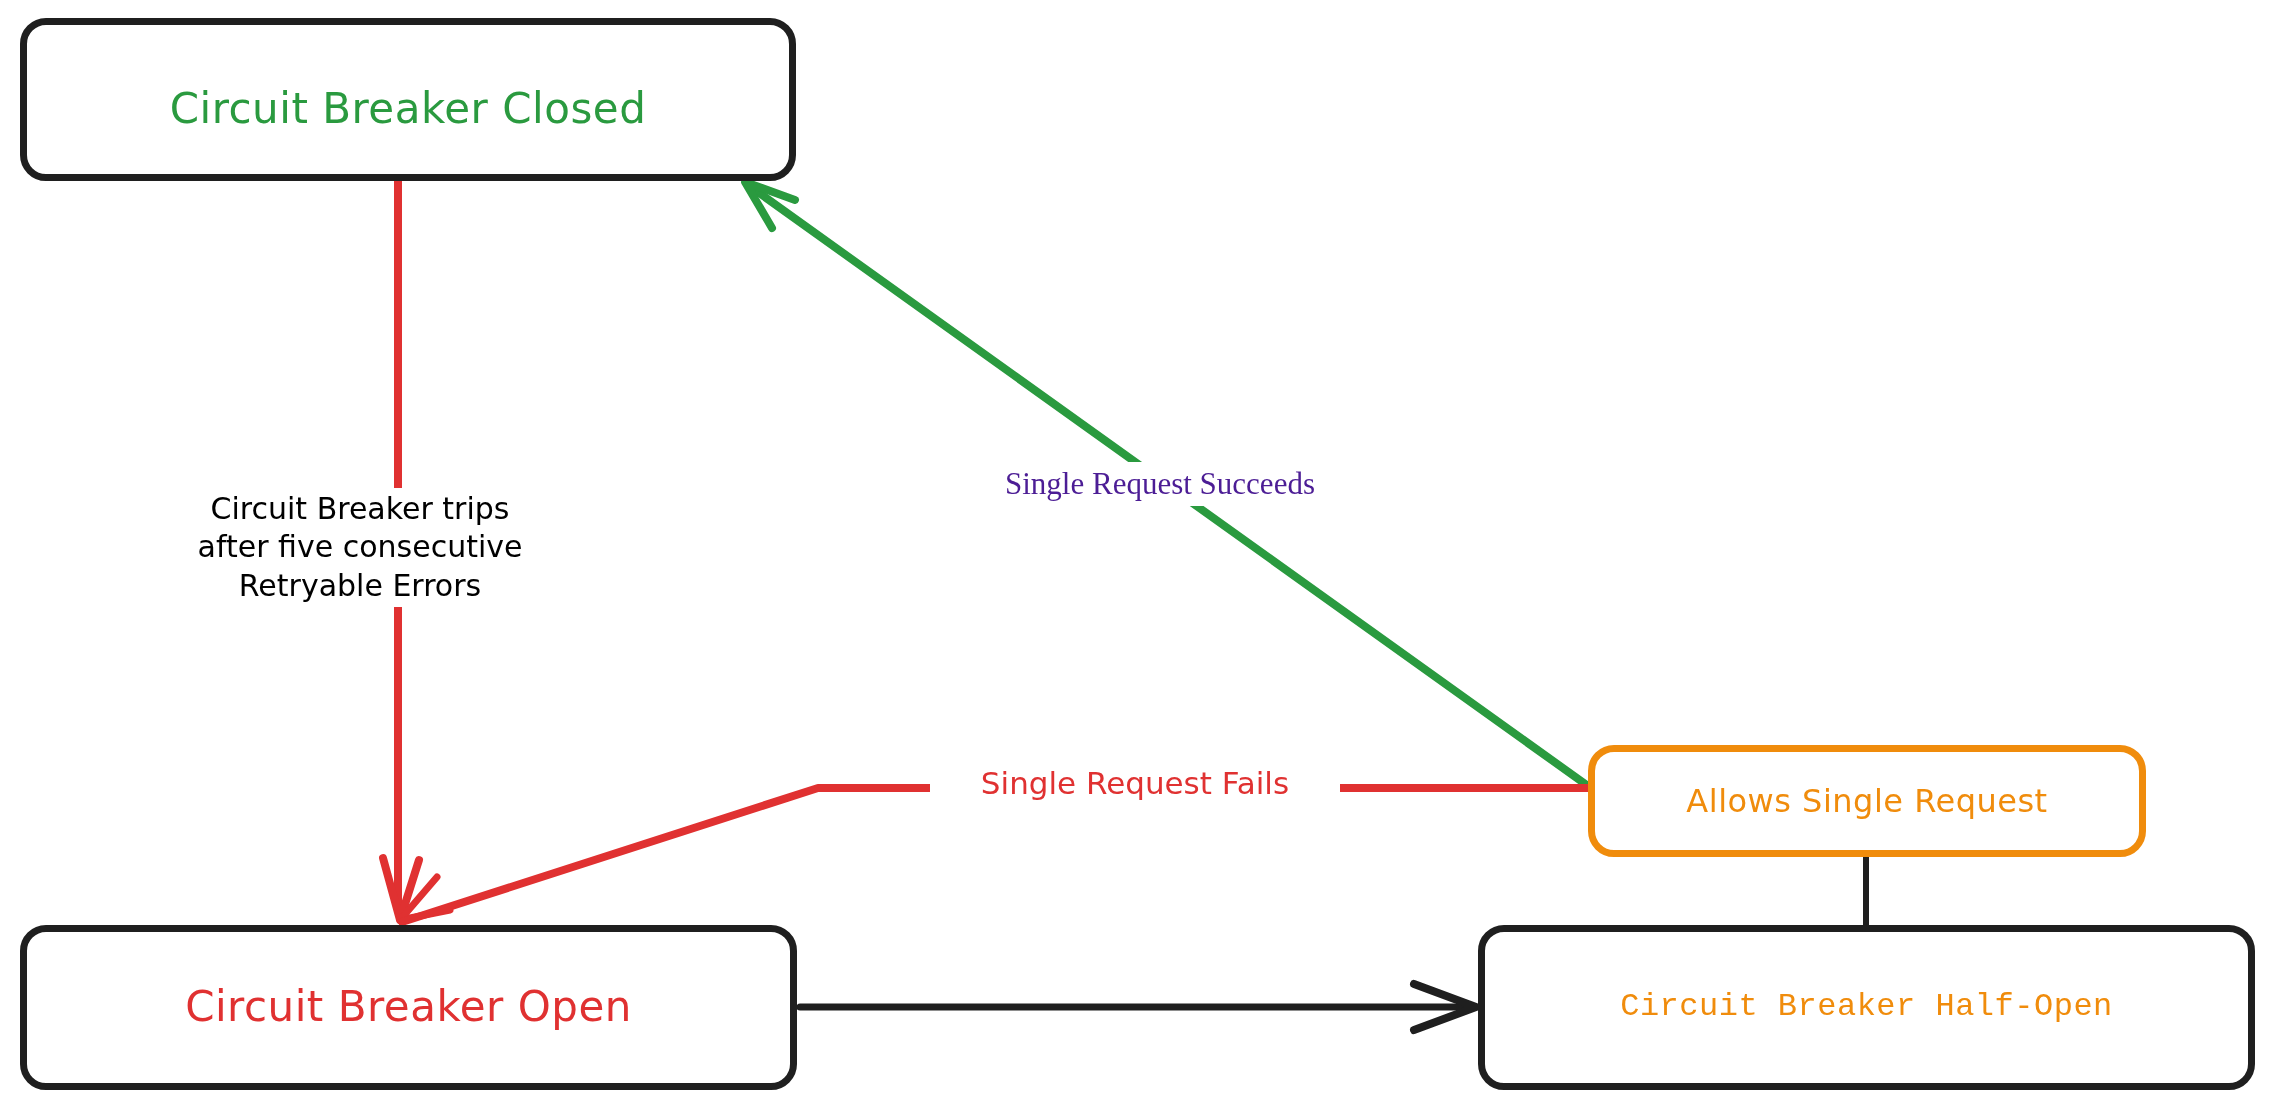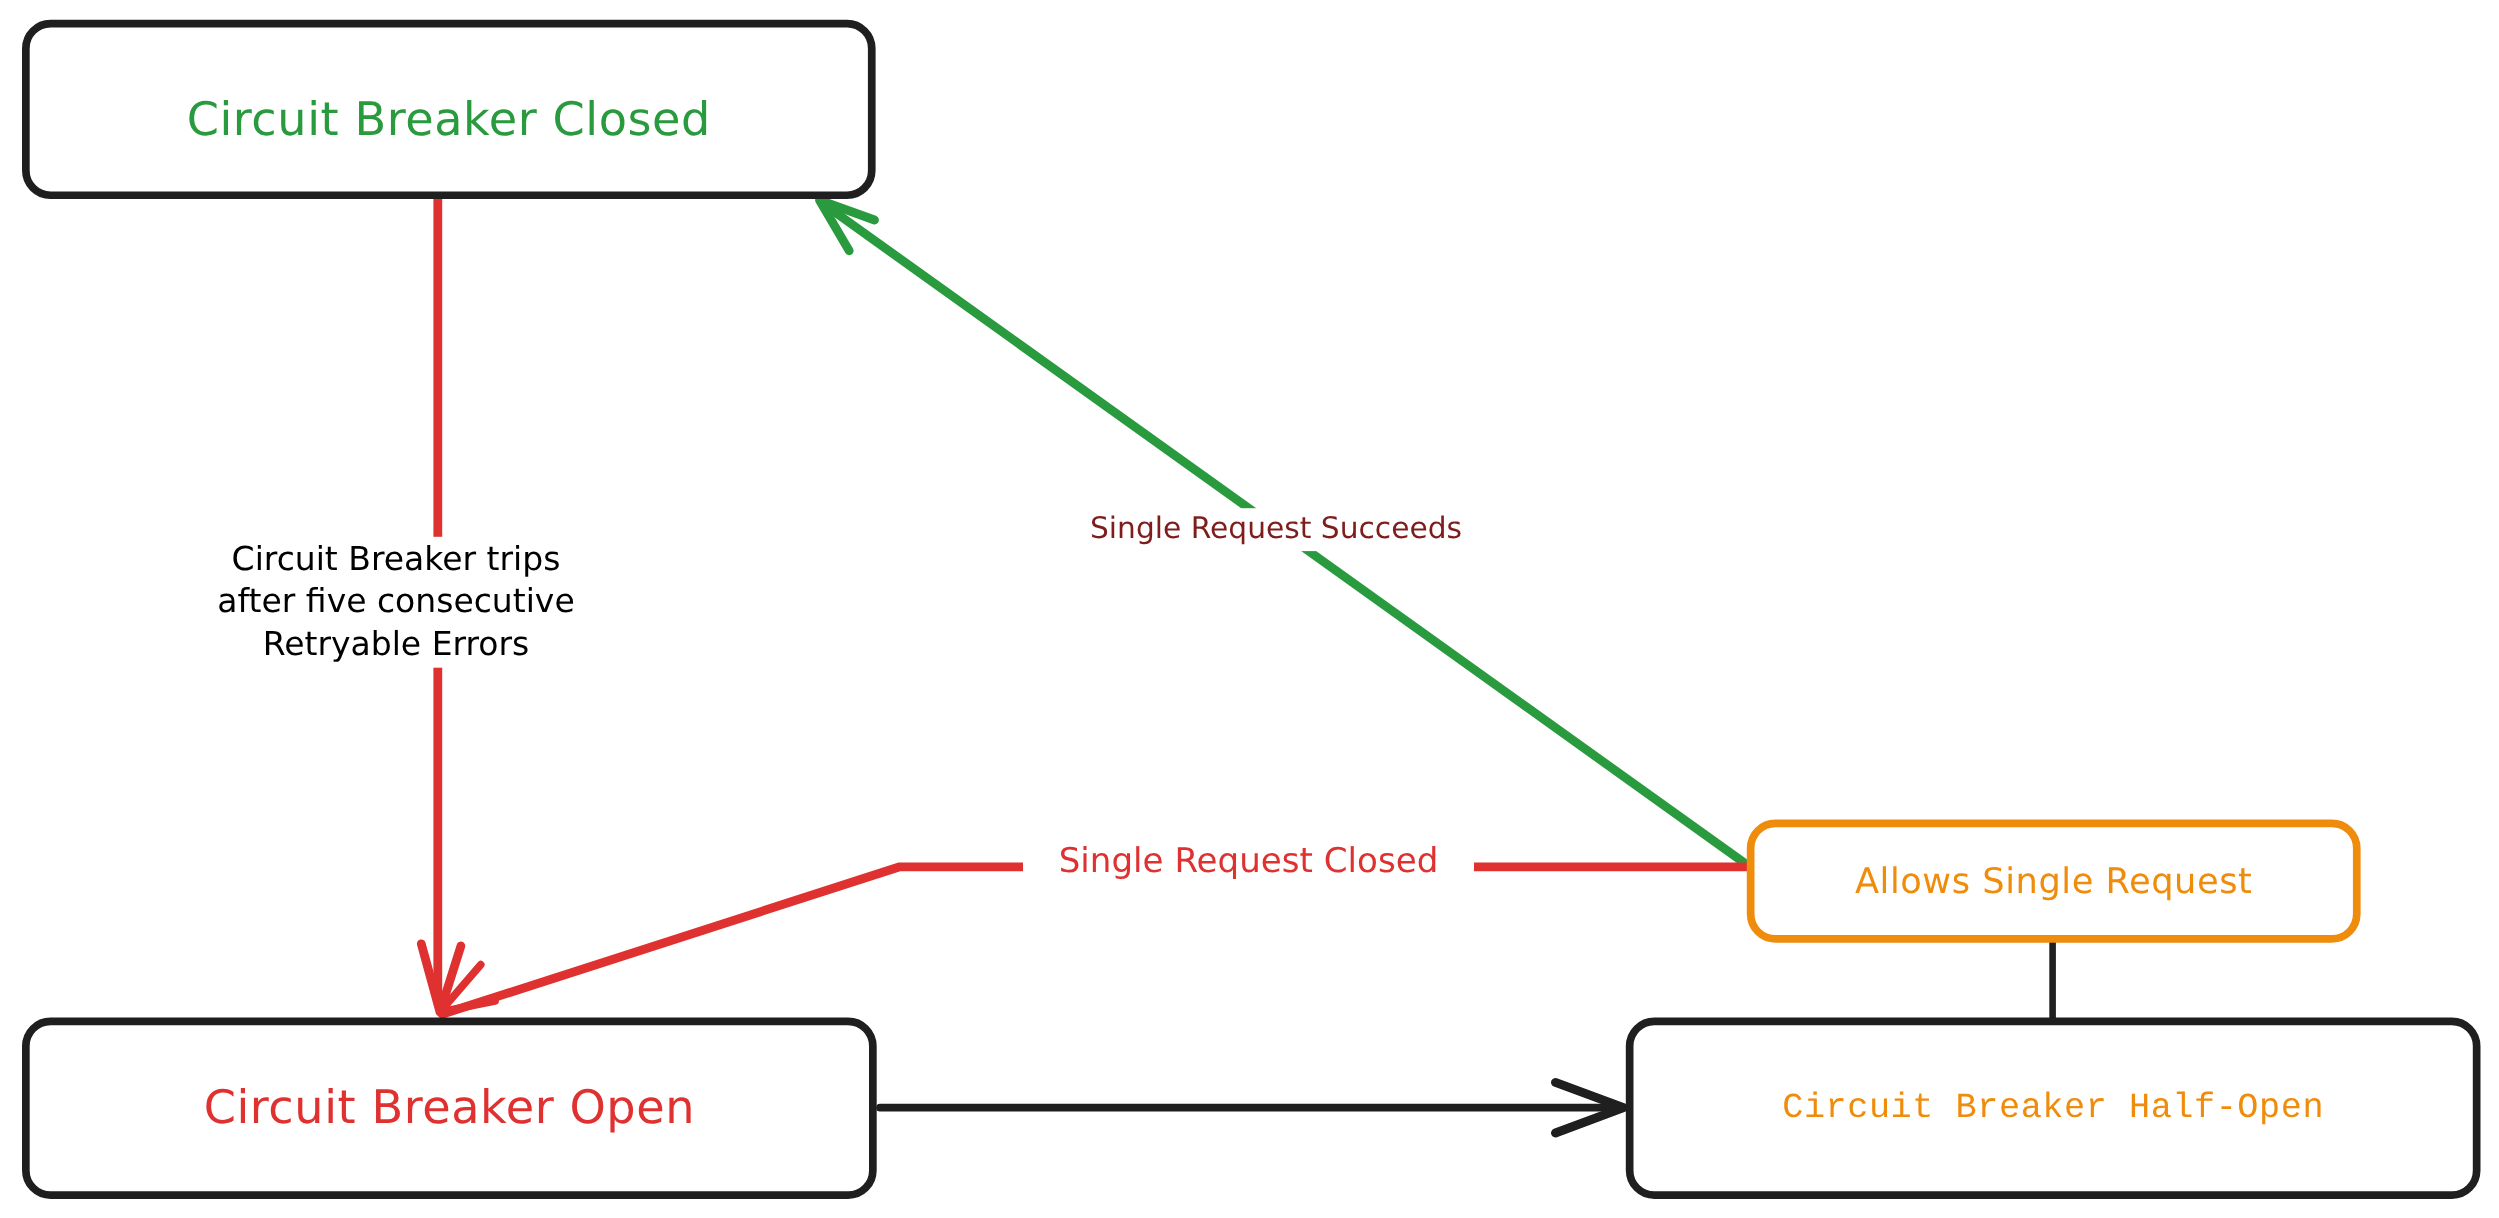--- a/index.html
+++ b/index.html
@@ -72,21 +72,21 @@
     background: #ffffff;
     padding: 2px 6px;
     box-sizing: border-box;
   }
   #label-trip {
     left: 150px; top: 488px; width: 420px;
     font-size: 30px; color: #000000;
   }
   #label-succeeds {
     left: 910px; top: 462px; width: 500px;
-    font-size: 27px; color: #7f1d1d;
+    font-size: 31px; color: #4c1d95; font-family: Liberation Serif, serif;
   }
   #label-fails {
     left: 930px; top: 762px; width: 410px;
     font-size: 31px; color: #e03131;
   }
   #label-delay {
     left: 955px; top: 955px; width: 410px;
     font-size: 31px; color: #1f1f1f;
   }
 </style>
@@ -137,16 +137,16 @@
   <div class="node node-orange" id="node-allows">
     <span class="node-label lbl-orange">Allows Single Request</span>
   </div>
 
   <div class="edge-label" id="label-trip">Circuit Breaker trips
 after five consecutive
 Retryable Errors</div>
 
   <div class="edge-label" id="label-succeeds">Single Request Succeeds</div>
 
-  <div class="edge-label" id="label-fails">Single Request Closed</div>
+  <div class="edge-label" id="label-fails">Single Request Fails</div>
 
 
 </div>
 
 </body></html>

